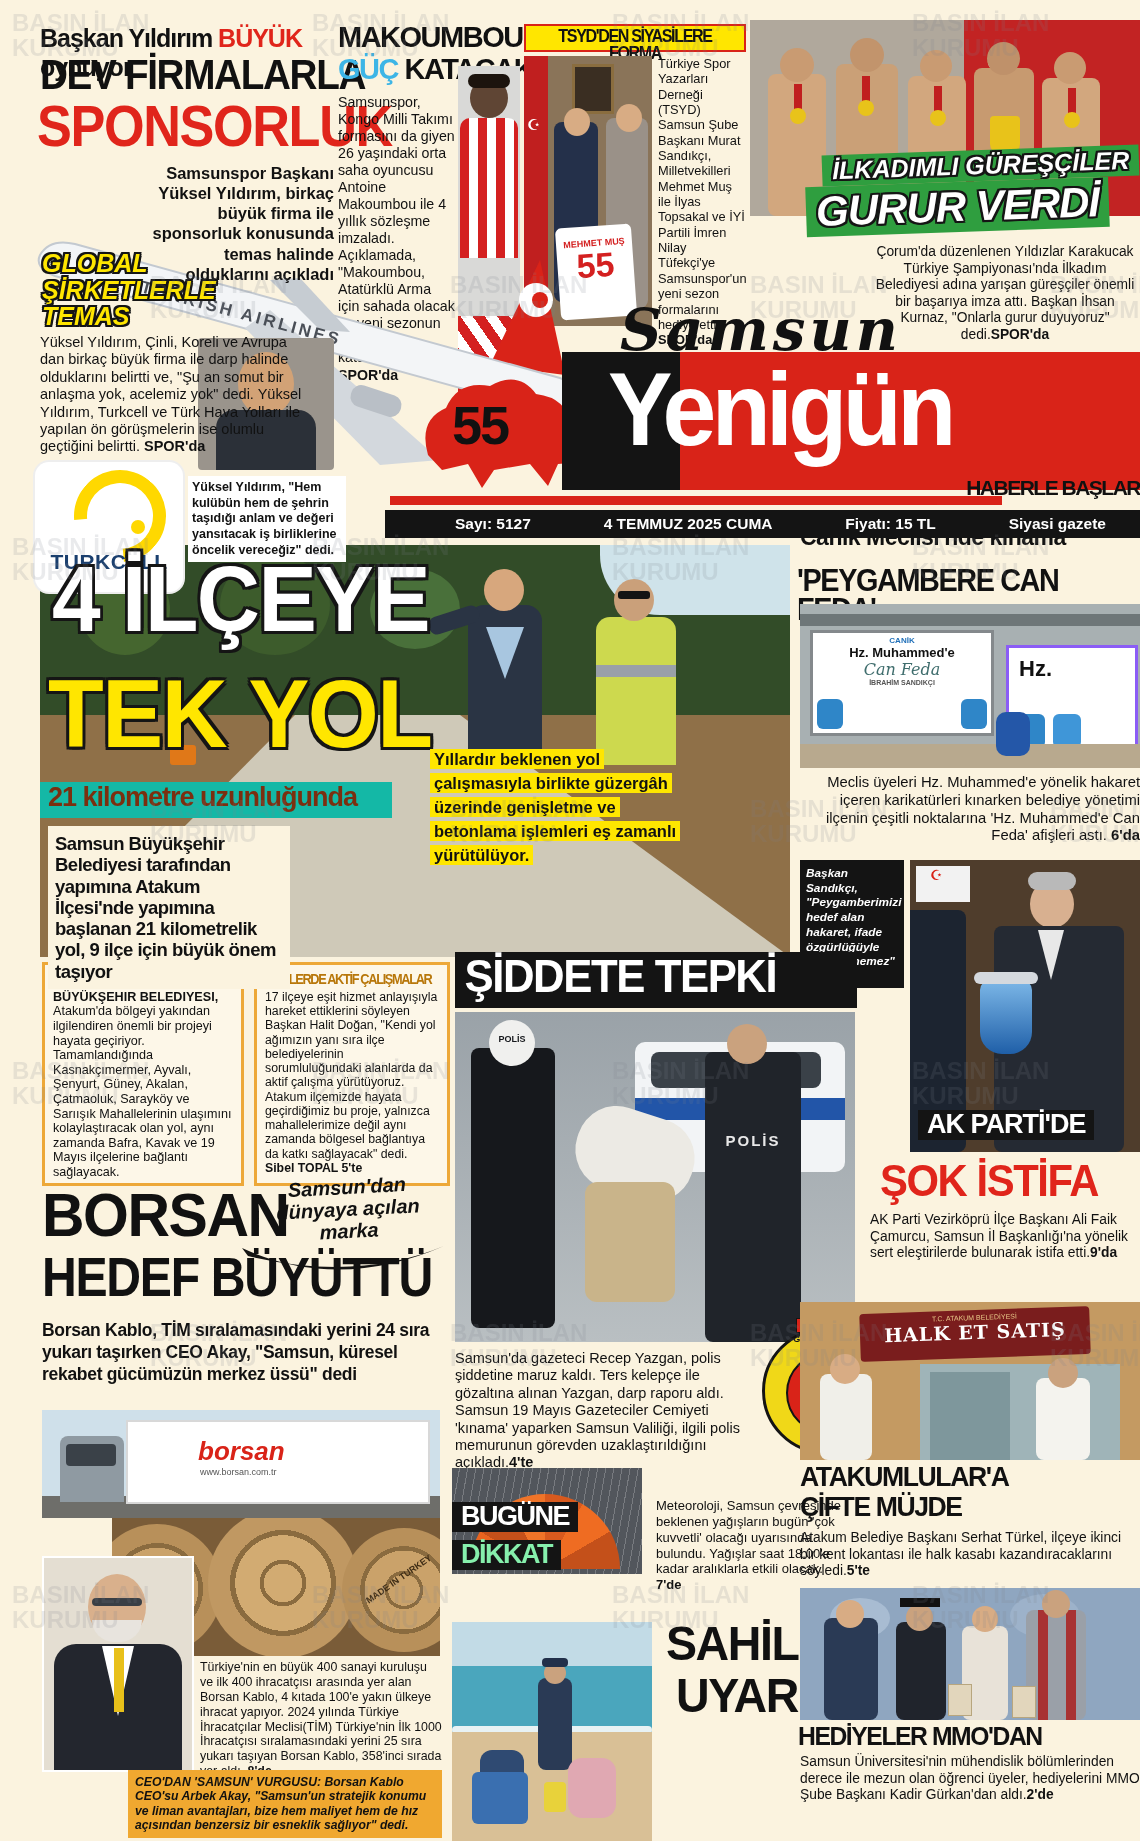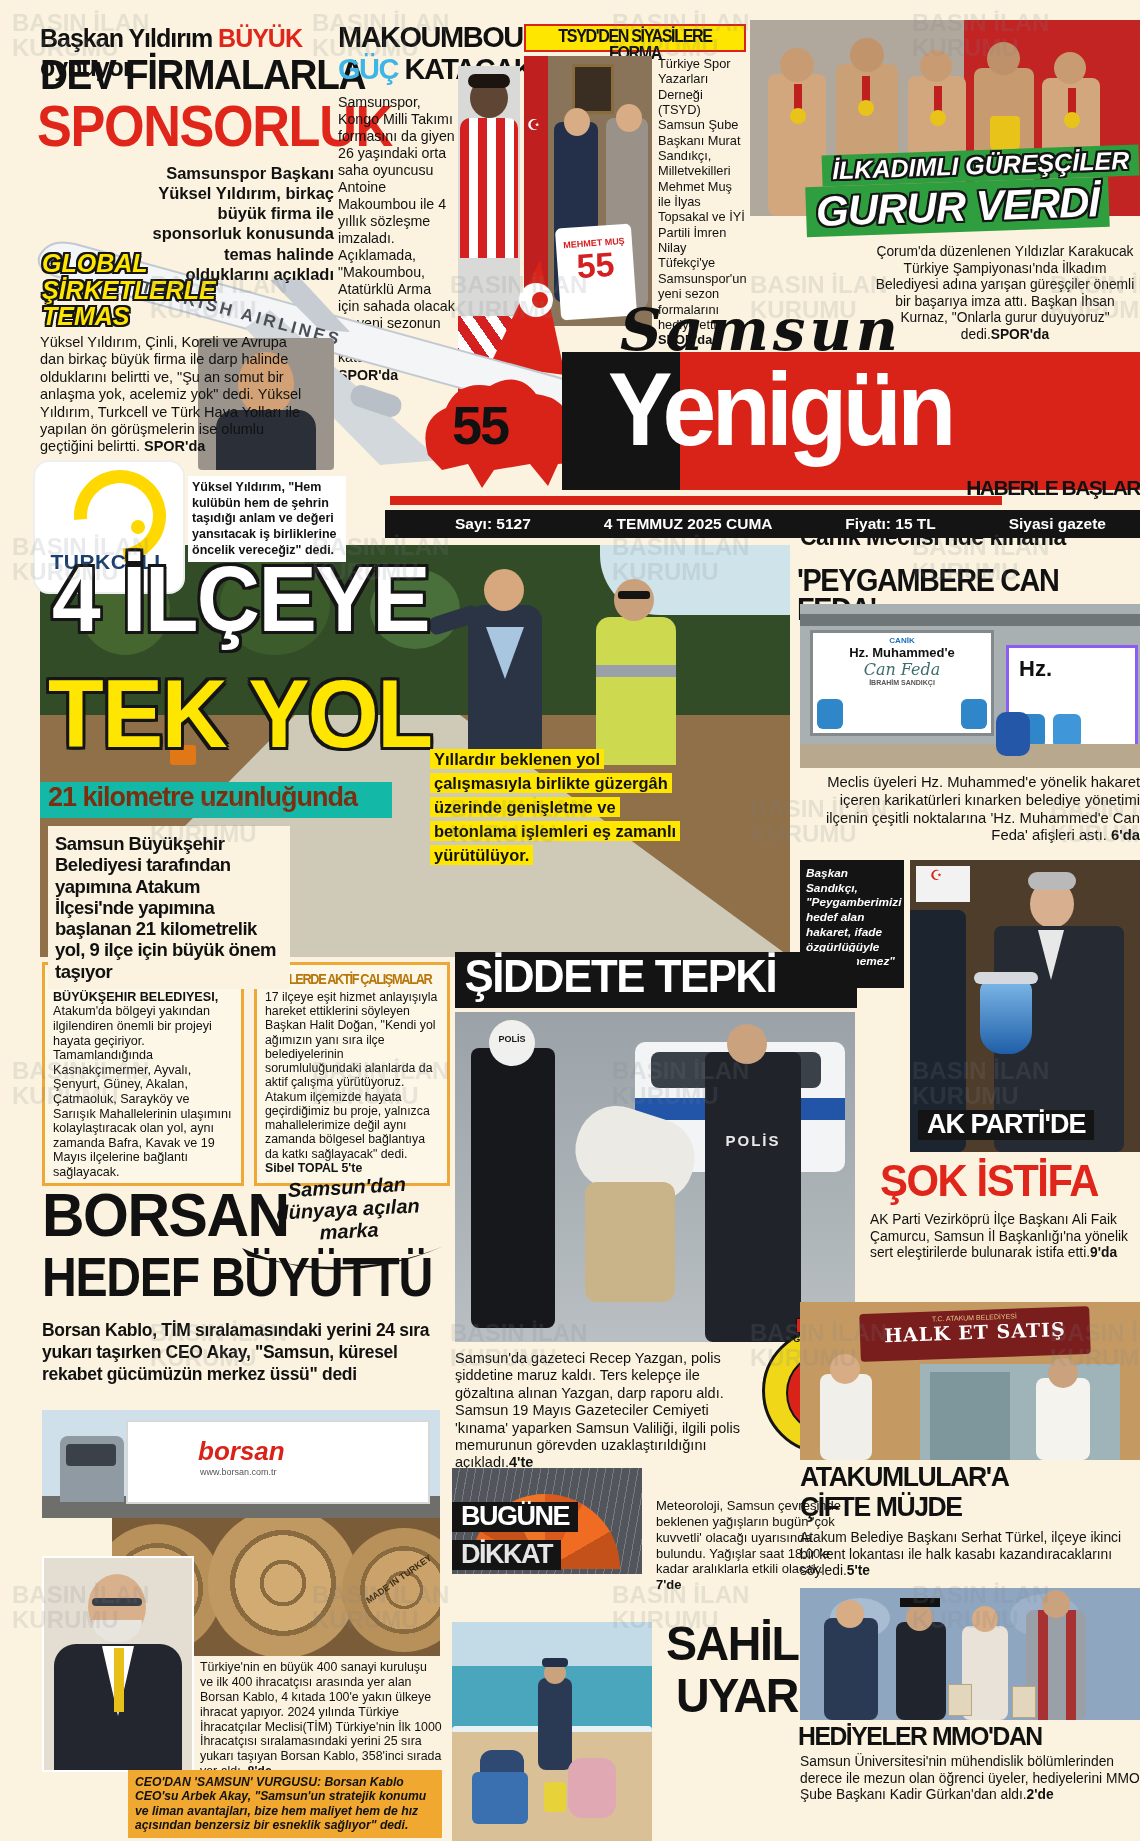--- a/index.html
+++ b/index.html
@@ -316,21 +316,21 @@
   <div class="abs" style="left:128px;top:1770px;width:314px;background:#f0a830;padding:5px 7px;font-size:12.2px;font-weight:bold;font-style:italic;line-height:1.18;box-sizing:border-box;z-index:10;">CEO'DAN 'SAMSUN' VURGUSU: Borsan Kablo CEO'su Arbek Akay, "Samsun'un stratejik konumu ve liman avantajları, bize hem maliyet hem de hız açısından benzersiz bir esneklik sağlıyor" dedi.</div>
 
   <div class="photo" style="left:452px;top:1468px;width:190px;height:106px;background:#52565c;">
     <div class="abs" style="left:0;top:0;width:190px;height:106px;background:repeating-linear-gradient(100deg,transparent 0 7px,rgba(255,255,255,.22) 7px 8px);"></div>
     <div class="abs" style="left:18px;top:26px;width:150px;height:75px;border-radius:150px 150px 0 0;background:conic-gradient(from -90deg at 50% 100%,#e8641f 0 30deg,#c4501a 30deg 60deg,#f07428 60deg 90deg,#d85a1e 90deg 120deg,#ef6c22 120deg 150deg,#c4501a 150deg 180deg);"></div>
   </div>
   <div class="abs" style="left:452px;top:1502px;z-index:9;">
     <span class="chipb hv" style="font-size:27px;">BUGÜNE</span>
   </div>
   <div class="abs" style="left:452px;top:1540px;z-index:9;">
-    <span class="chipb hv" style="font-size:27px;color:#e5e5e5;">DİKKAT</span>
+    <span class="chipb hv" style="font-size:27px;color:#86efac;">DİKKAT</span>
   </div>
   <div class="abs body-txt" style="left:656px;top:1498px;width:196px;font-size:13px;line-height:1.22;">
     <span>Meteoroloji, Samsun çevresinde beklenen yağışların bugün 'çok kuvvetli' olacağı uyarısında bulundu. Yağışlar saat 18.00'e kadar aralıklarla etkili olacak. </span><span style="font-weight:bold">7'de</span>
   </div>
 
   <div class="photo" style="left:452px;top:1622px;width:200px;height:219px;">
     <div class="abs" style="left:0;top:0;width:200px;height:44px;background:#c2dbe6;"></div>
     <div class="abs" style="left:0;top:44px;width:200px;height:66px;background:#4aa6bd;"></div>
     <div class="abs" style="left:0;top:104px;width:200px;height:8px;background:#e8f2f4;border-radius:4px;"></div>
     <div class="abs" style="left:0;top:110px;width:200px;height:109px;background:#d9c096;"></div>

